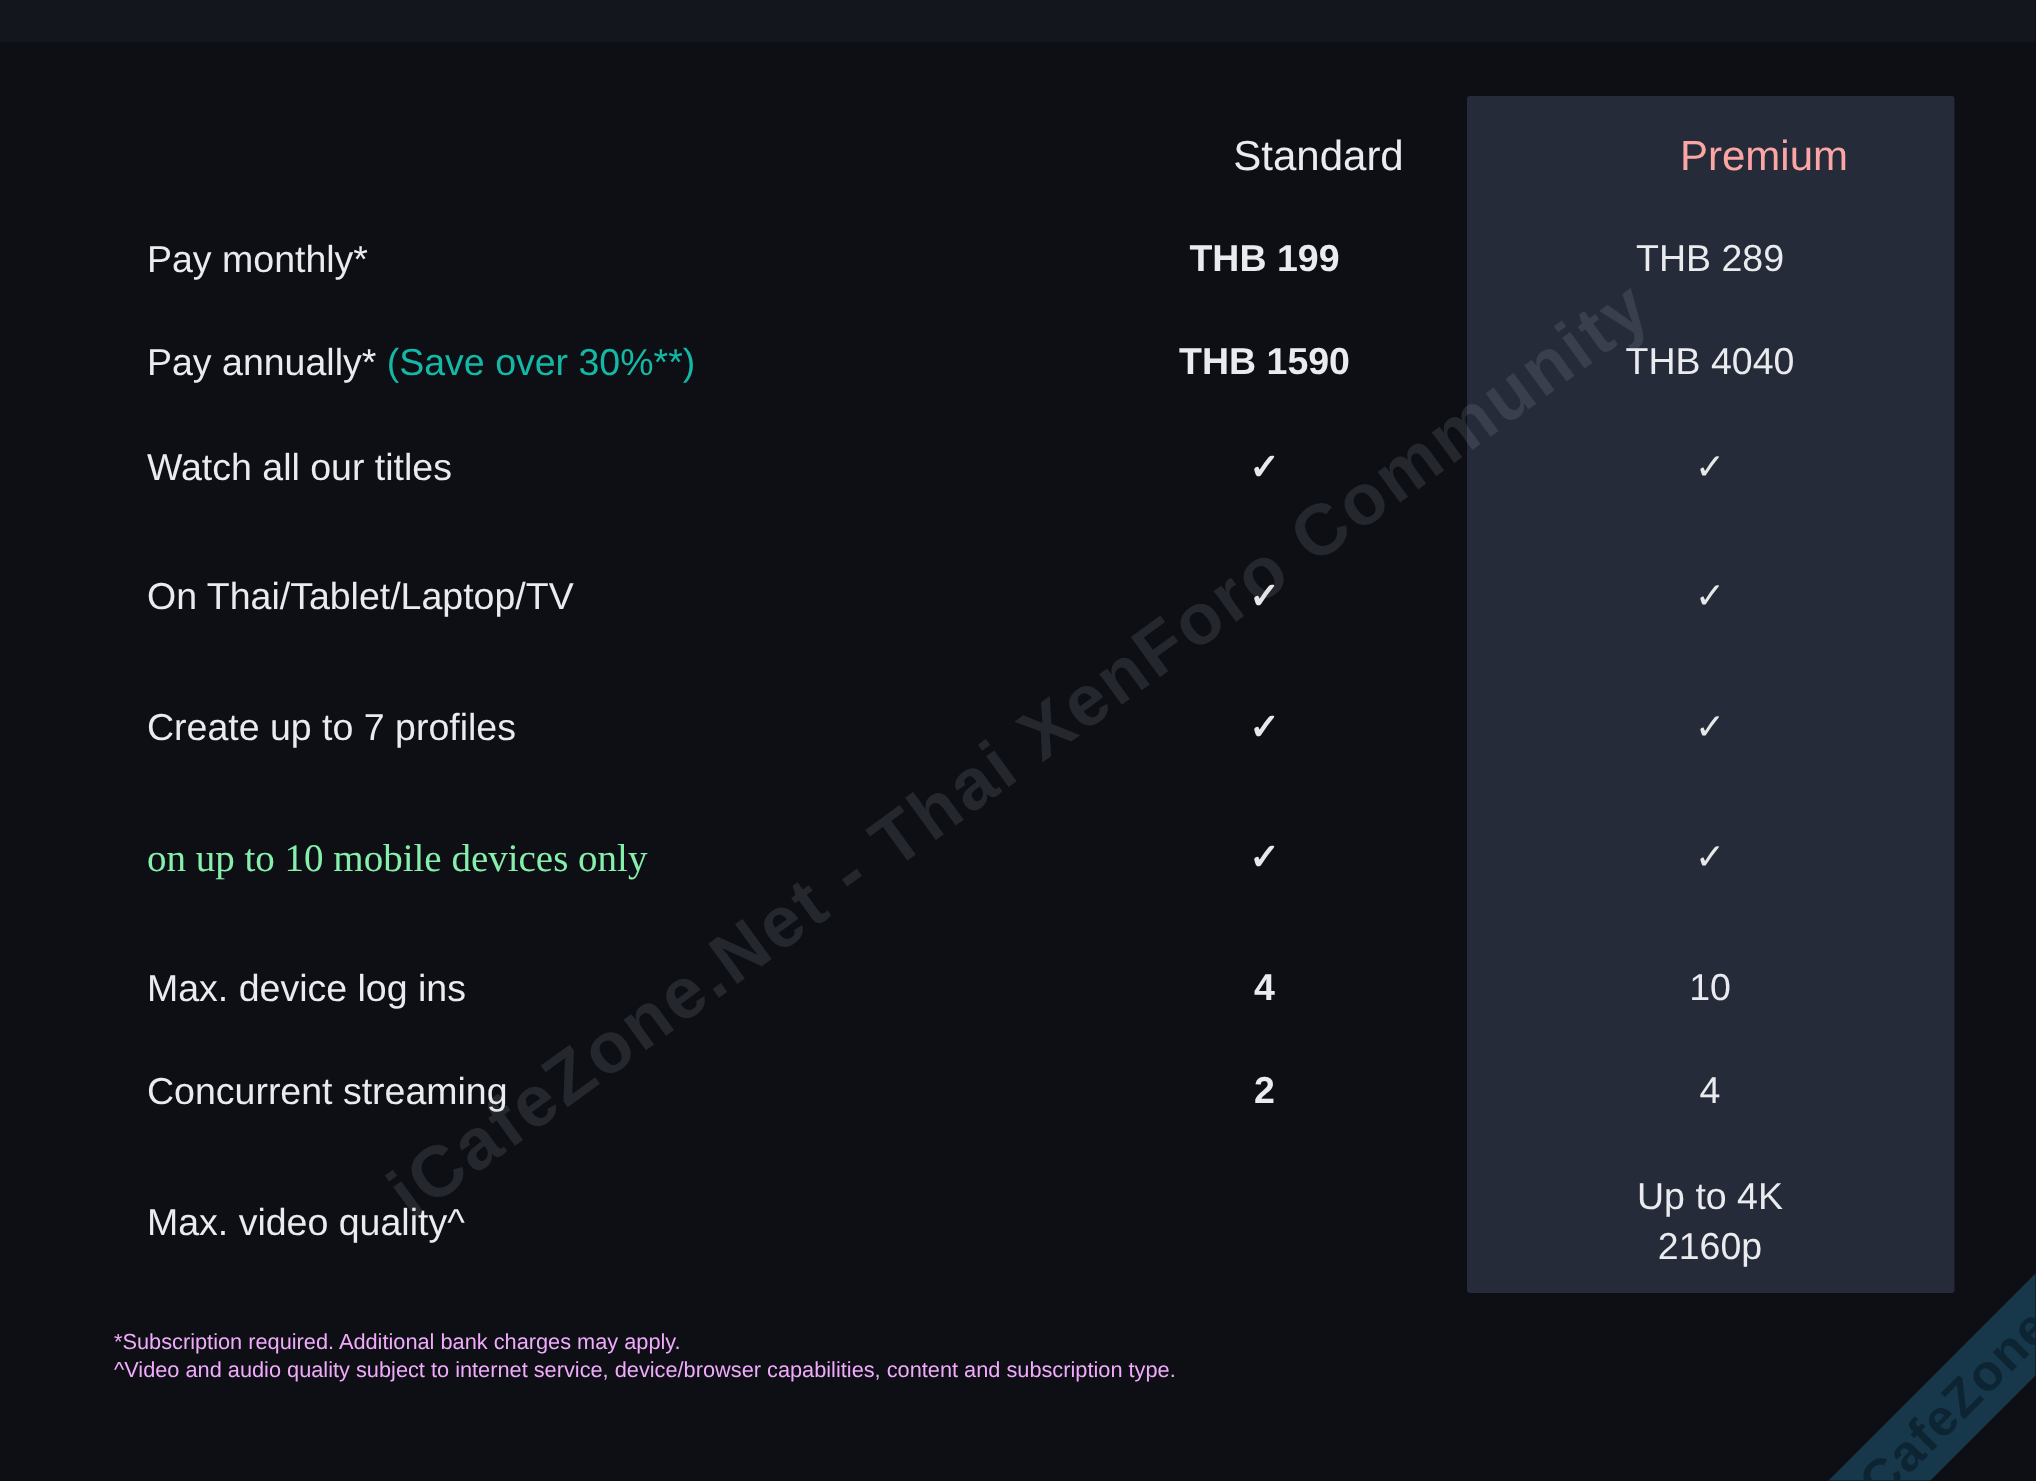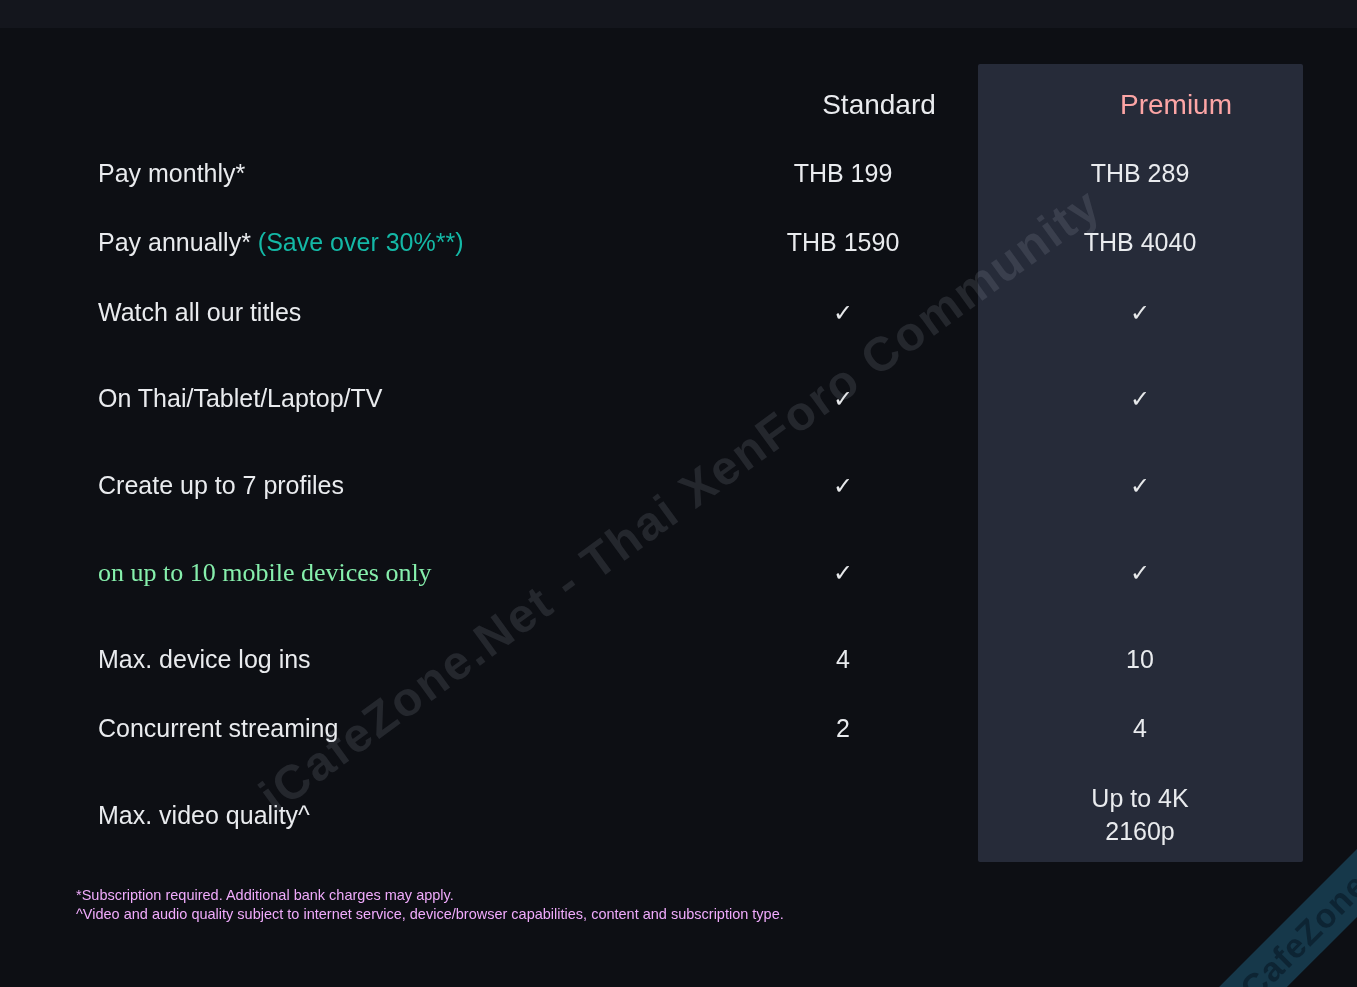--- a/index.html
+++ b/index.html
@@ -48,21 +48,21 @@
   .sub-label {
     display: block;
     font-size: 26px; line-height: 37px; color: #86efac; font-family: Liberation Serif, serif;
   }
   .gold { color: #14b8a6; }
   .val {
     transform: translate(-50%, -50%);
     text-align: center; font-size: 25px; line-height: 33px;
     white-space: pre-line; color: #e9ebee;
   }
-  .std { left: 843px; }
+  .std { left: 843px; font-weight: bold; }
   .prem { left: 1140px; }
   .col-header { font-size: 28px; font-weight: 400; margin-left: 36px; }
   .col-header.prem { color: #fca5a5; }
   .check { font-size: 24px; color: #e6e8ea; }
   .footnotes {
     left: 76px; top: 886px;
     font-size: 14.5px; line-height: 19px; color: #f0abfc;
   }
   
   .corner-ribbon {

